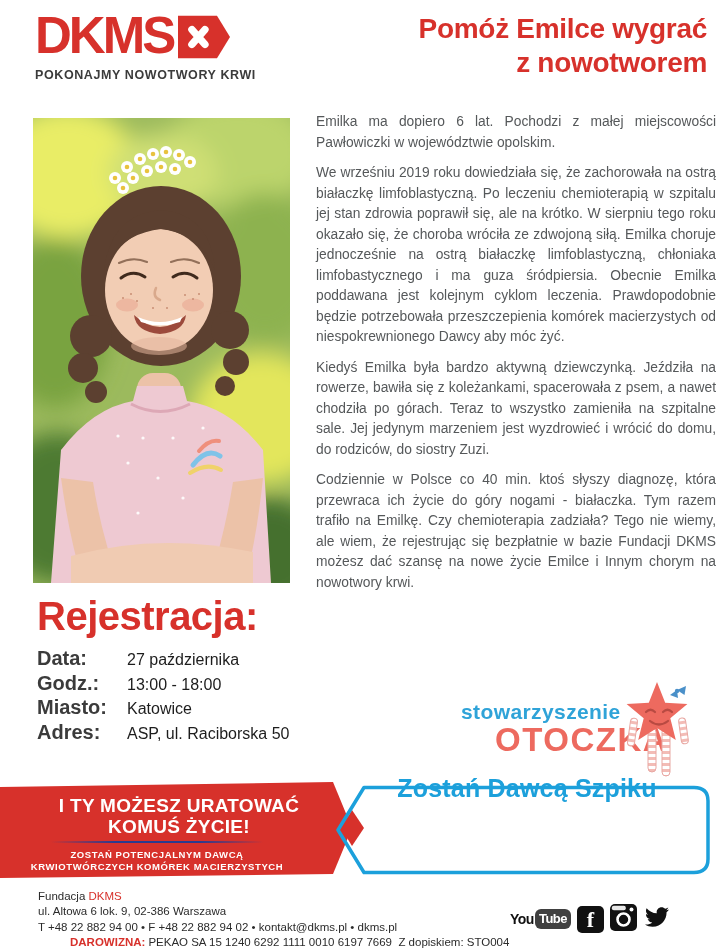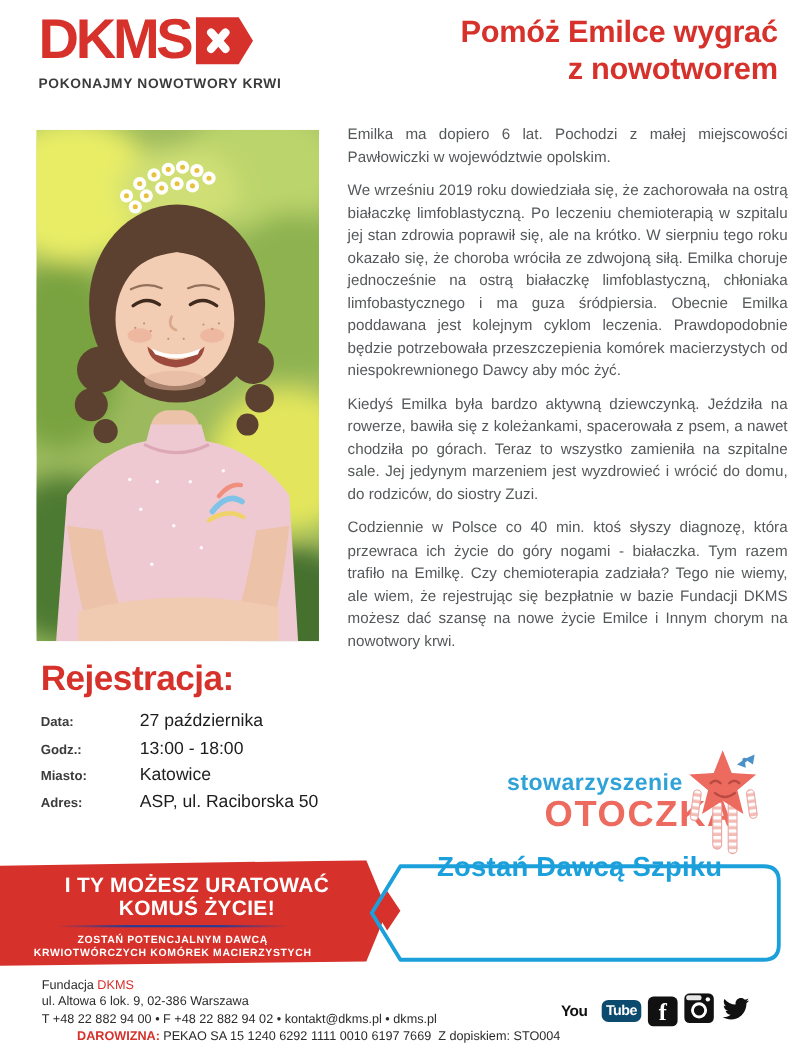--- a/index.html
+++ b/index.html
@@ -20,24 +20,24 @@
   
   .photo{position:absolute;left:33px;top:118px;width:257px;height:465px;overflow:hidden;}
   
   .article{
     position:absolute;left:316px;top:112px;width:400px;color:#55585A;
     font-size:13.8px;line-height:20.5px;text-align:justify;
   }
   .article p{margin:0 0 10px 0;}
   
   .registration{position:absolute;left:37px;top:599px;}
-  .reg-title{color:#D7312B;font-size:32px;font-weight:800;letter-spacing:-.5px;line-height:34px;margin:0;}
+  .reg-title{color:#D7312B;font-size:40px;font-weight:800;letter-spacing:-.5px;line-height:34px;margin:0;}
   .reg-rows{margin-top:14px;}
   .reg-row{display:flex;align-items:baseline;height:24.5px;}
-  .reg-label{width:90px;font-size:12px;font-weight:700;color:#3B3B3B;}
+  .reg-label{width:90px;font-size:20px;font-weight:700;color:#3B3B3B;}
   .reg-value{font-size:16px;color:#1d1d1d;}
   
   .otoczka{position:absolute;left:455px;top:668px;width:250px;height:112px;}
   .otoczka-line1{position:absolute;left:6px;top:32px;color:#2FA3D8;font-size:21px;font-weight:800;letter-spacing:.4px;}
   .otoczka-line2{position:absolute;left:8px;top:53px;color:#ED6A5F;font-size:33px;font-weight:800;letter-spacing:1.5px;margin-left:32px;}
   .otoczka-star{position:absolute;left:162px;top:2px;}
   
   .ribbon-svg{position:absolute;left:0;top:782px;width:366px;height:98px;}
   .ribbon-text{position:absolute;left:0;top:782px;width:314px;text-align:center;color:#fff;pointer-events:none;}
   .ribbon-line{font-size:19px;font-weight:600;line-height:20.5px;letter-spacing:.3px;padding-left:44px;}
@@ -47,22 +47,22 @@
   .tag-svg{position:absolute;left:334px;top:784px;width:378px;height:92px;}
   .tag-label{position:absolute;left:344px;top:774px;width:366px;text-align:center;
     color:#1CA0DB;font-size:25px;font-weight:700;letter-spacing:.2px;pointer-events:none;}
   
   .footer{position:absolute;left:38px;top:889px;font-size:11.5px;line-height:15.3px;color:#2B2B2B;}
   .footer .red{color:#D7312B;}
   .footer .donation-label{font-weight:700;margin-right:3px;padding-left:32px;}
   .social{position:absolute;left:510px;top:904px;display:flex;align-items:center;gap:6px;height:30px;}
   .yt{display:flex;align-items:center;}
   .yt-you{font-size:14px;font-weight:800;color:#111;letter-spacing:-.5px;}
-  .yt-tube{display:inline-block;background:#0c4a6e;color:#fff;font-size:13px;font-weight:800;
-    border-radius:6px;padding:2px 4px 3px 4px;margin-left:13px;letter-spacing:-.5px;}
+  .yt-tube{display:inline-block;background:#404040;color:#fff;font-size:13px;font-weight:800;
+    border-radius:6px;padding:2px 4px 3px 4px;margin-left:1px;letter-spacing:-.5px;}
   .fb{width:27px;height:27px;background:#111;border-radius:5px;color:#fff;
     font-size:22px;font-weight:700;text-align:center;line-height:27px;font-family:"Liberation Serif",serif;}
 </style>
 </head>
 <body>
 
 <div class="page">
 
   <div class="logo">
     <div class="logo-row">

